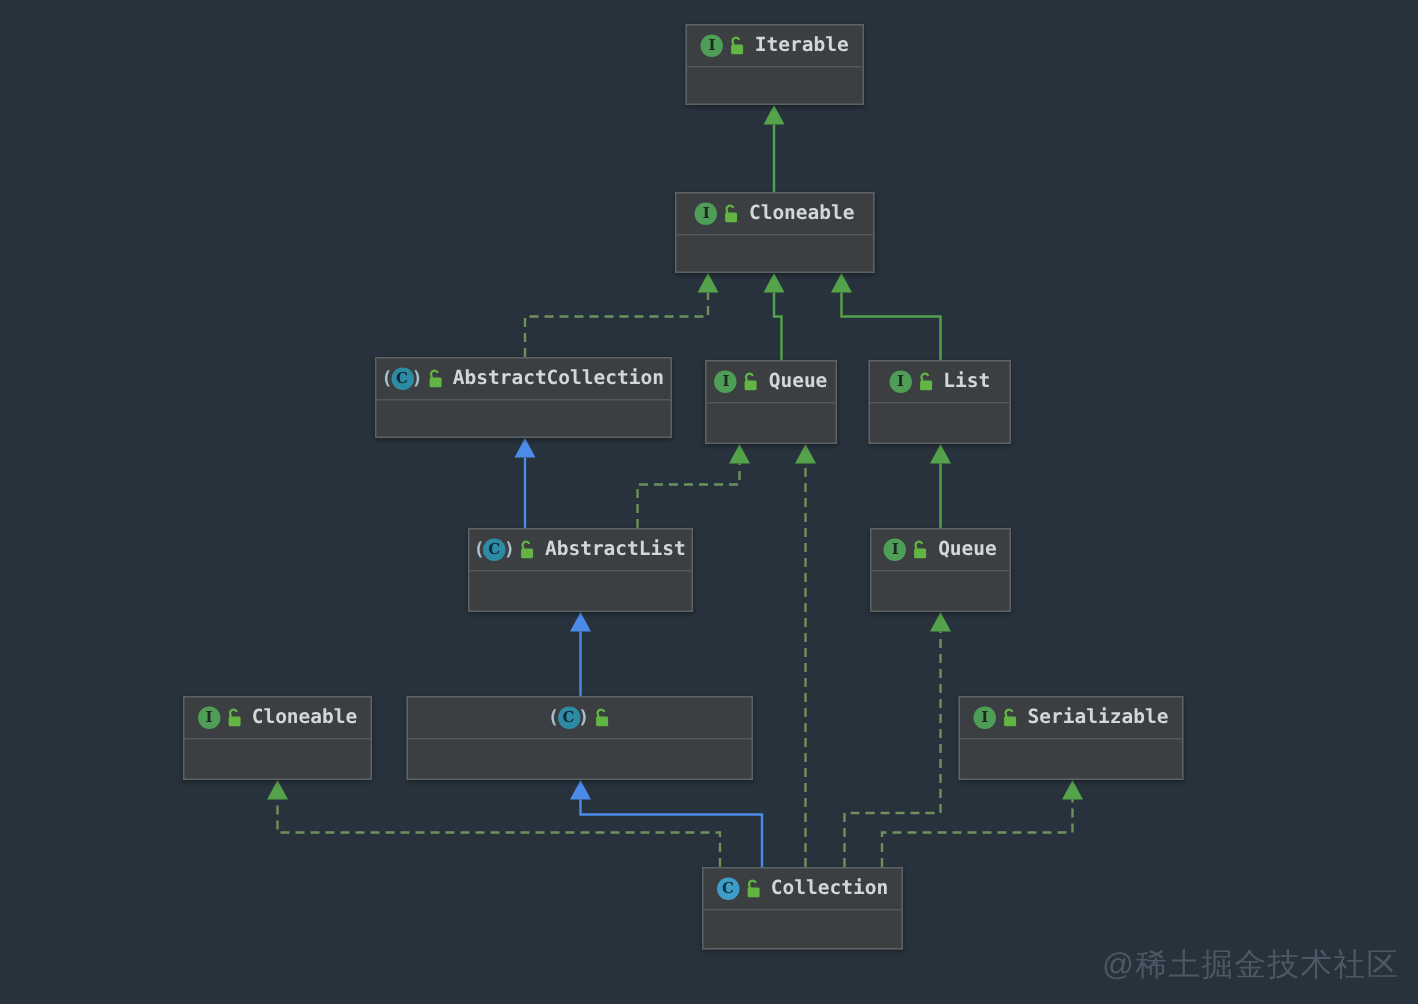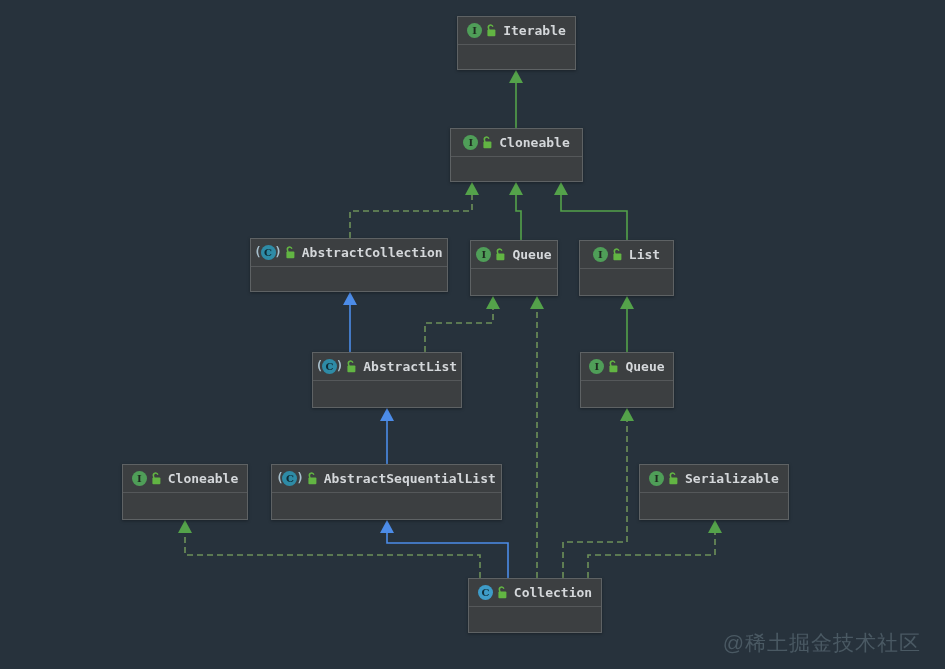--- a/index.html
+++ b/index.html
@@ -57,21 +57,21 @@
     color: #A8C0CD;
     font-size: 12px;
     font-weight: bold;
     line-height: 15px;
     margin: 0 -1px;
   }
   .abstract-wrap { display: inline-flex; align-items: center; }
 
   #watermark {
     position: absolute;
-    right: 24px;
+    right: 12px;
     bottom: 12px;
     font-family: "Liberation Sans", sans-serif;
     font-size: 21px;
     color: #4A5963;
     letter-spacing: 1px;
     user-select: none;
   }
 </style>
 </head>
 <body>
@@ -224,21 +224,20 @@
           <span class="abstract-wrap">
             <span class="paren">(</span>
             <span class="cicon abstract">C</span>
             <span class="paren">)</span>
           </span>
           <svg width="11" height="13" viewBox="0 0 11 13">
             <path d="M3 6 V3.6 a2.3 2.3 0 0 1 4.6 -0.4" fill="none" stroke="#62B543" stroke-width="1.5" transform="rotate(-14 5 6)"></path>
             <rect x="1.4" y="5.6" width="8" height="6.6" rx="1" fill="#62B543"></rect>
           </svg>
         </span>
-        <span class="class-label">AbstractSequentialList</span>
       </div>
       <div class="node-body"></div>
     </div>
     <div class="node" style="left: 639px; top: 464px; width: 150px; height: 56px;">
       <div class="node-header">
         <span class="icon-group">
           <span class="cicon interface">I</span>
           <svg width="11" height="13" viewBox="0 0 11 13">
             <path d="M3 6 V3.6 a2.3 2.3 0 0 1 4.6 -0.4" fill="none" stroke="#62B543" stroke-width="1.5" transform="rotate(-14 5 6)"></path>
             <rect x="1.4" y="5.6" width="8" height="6.6" rx="1" fill="#62B543"></rect>

